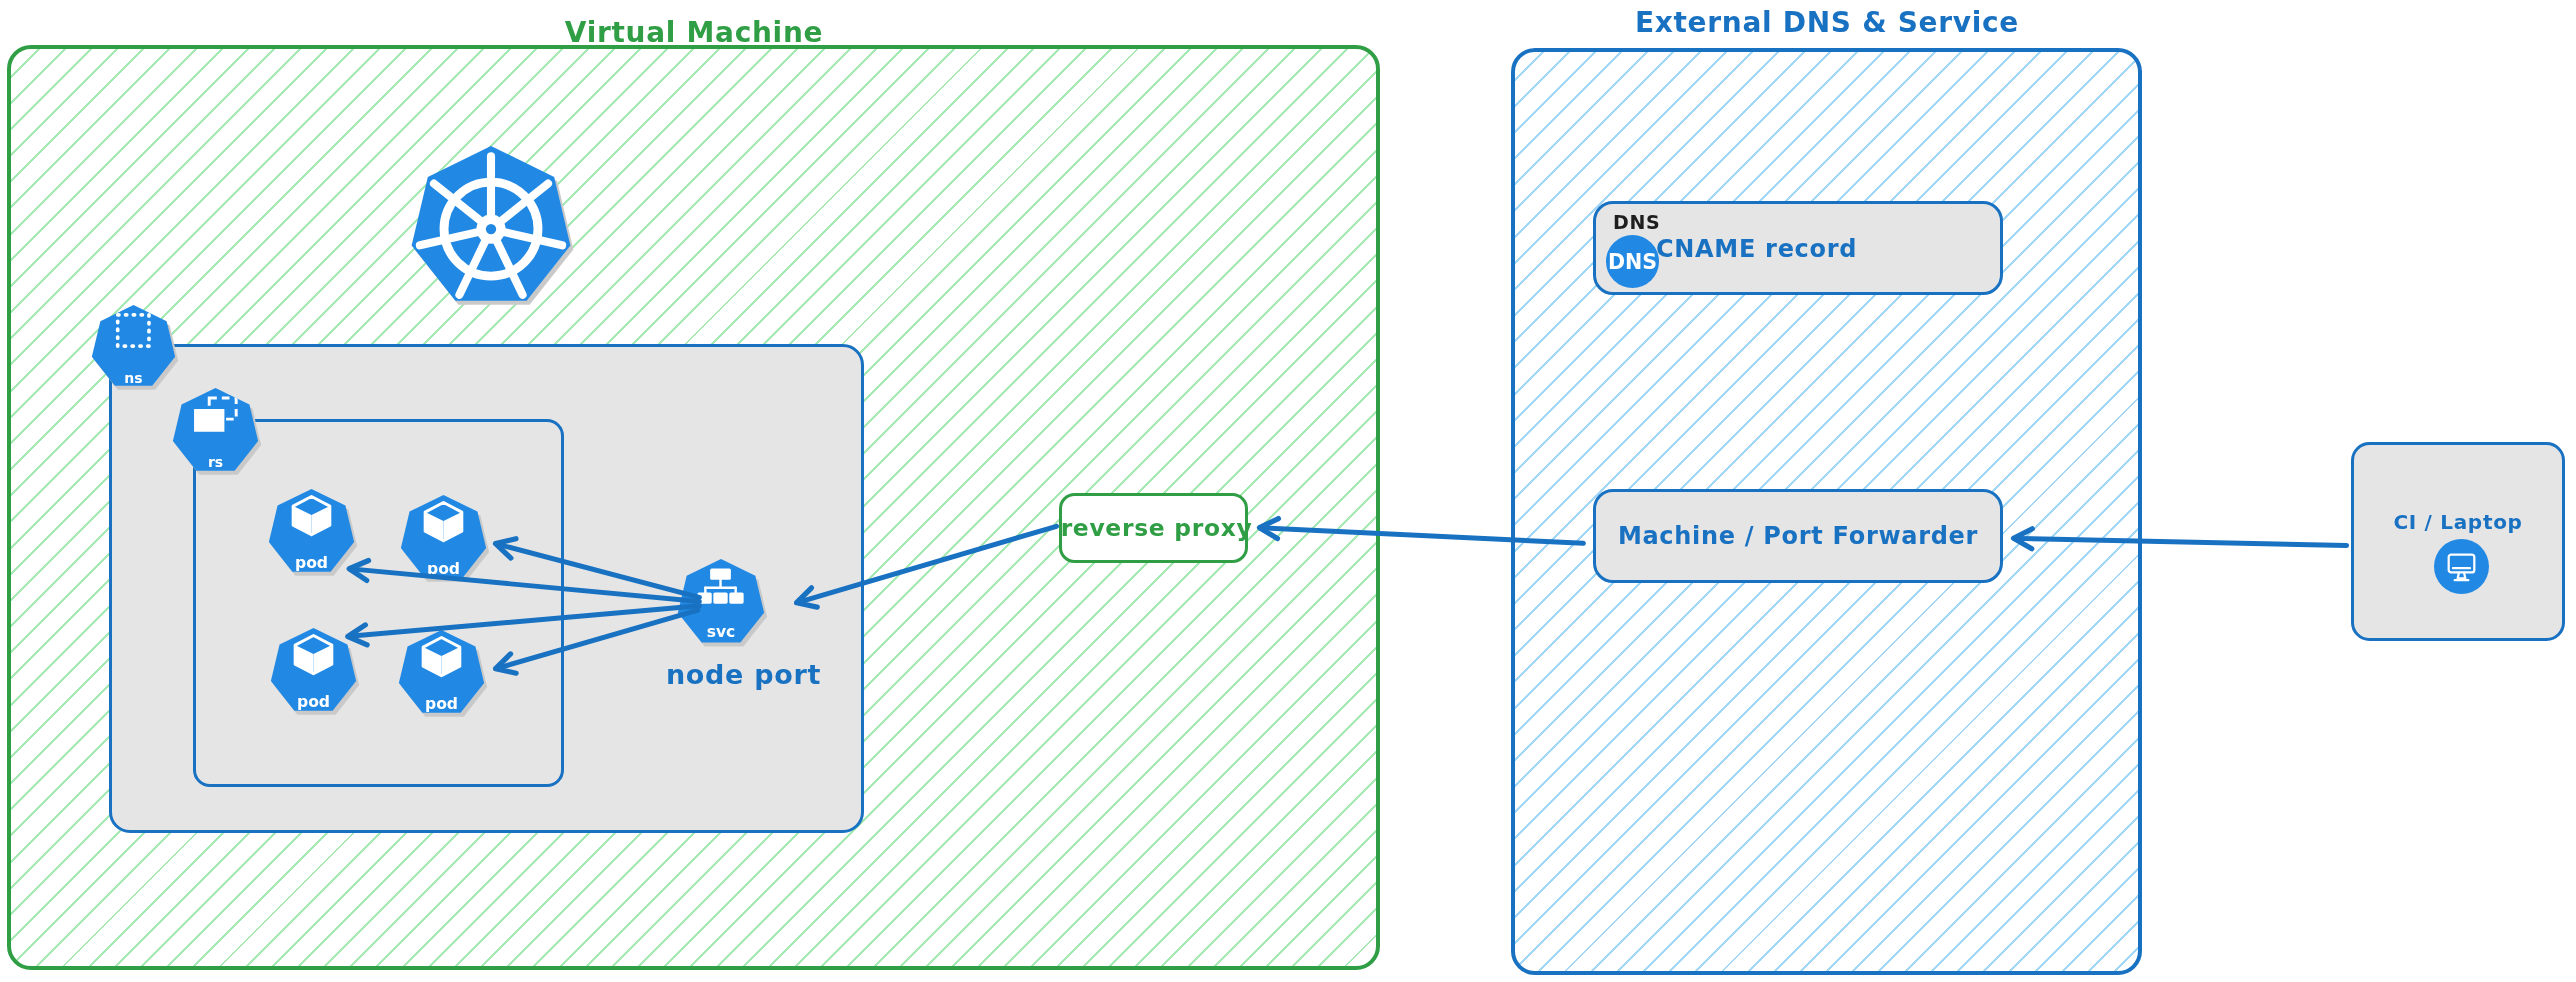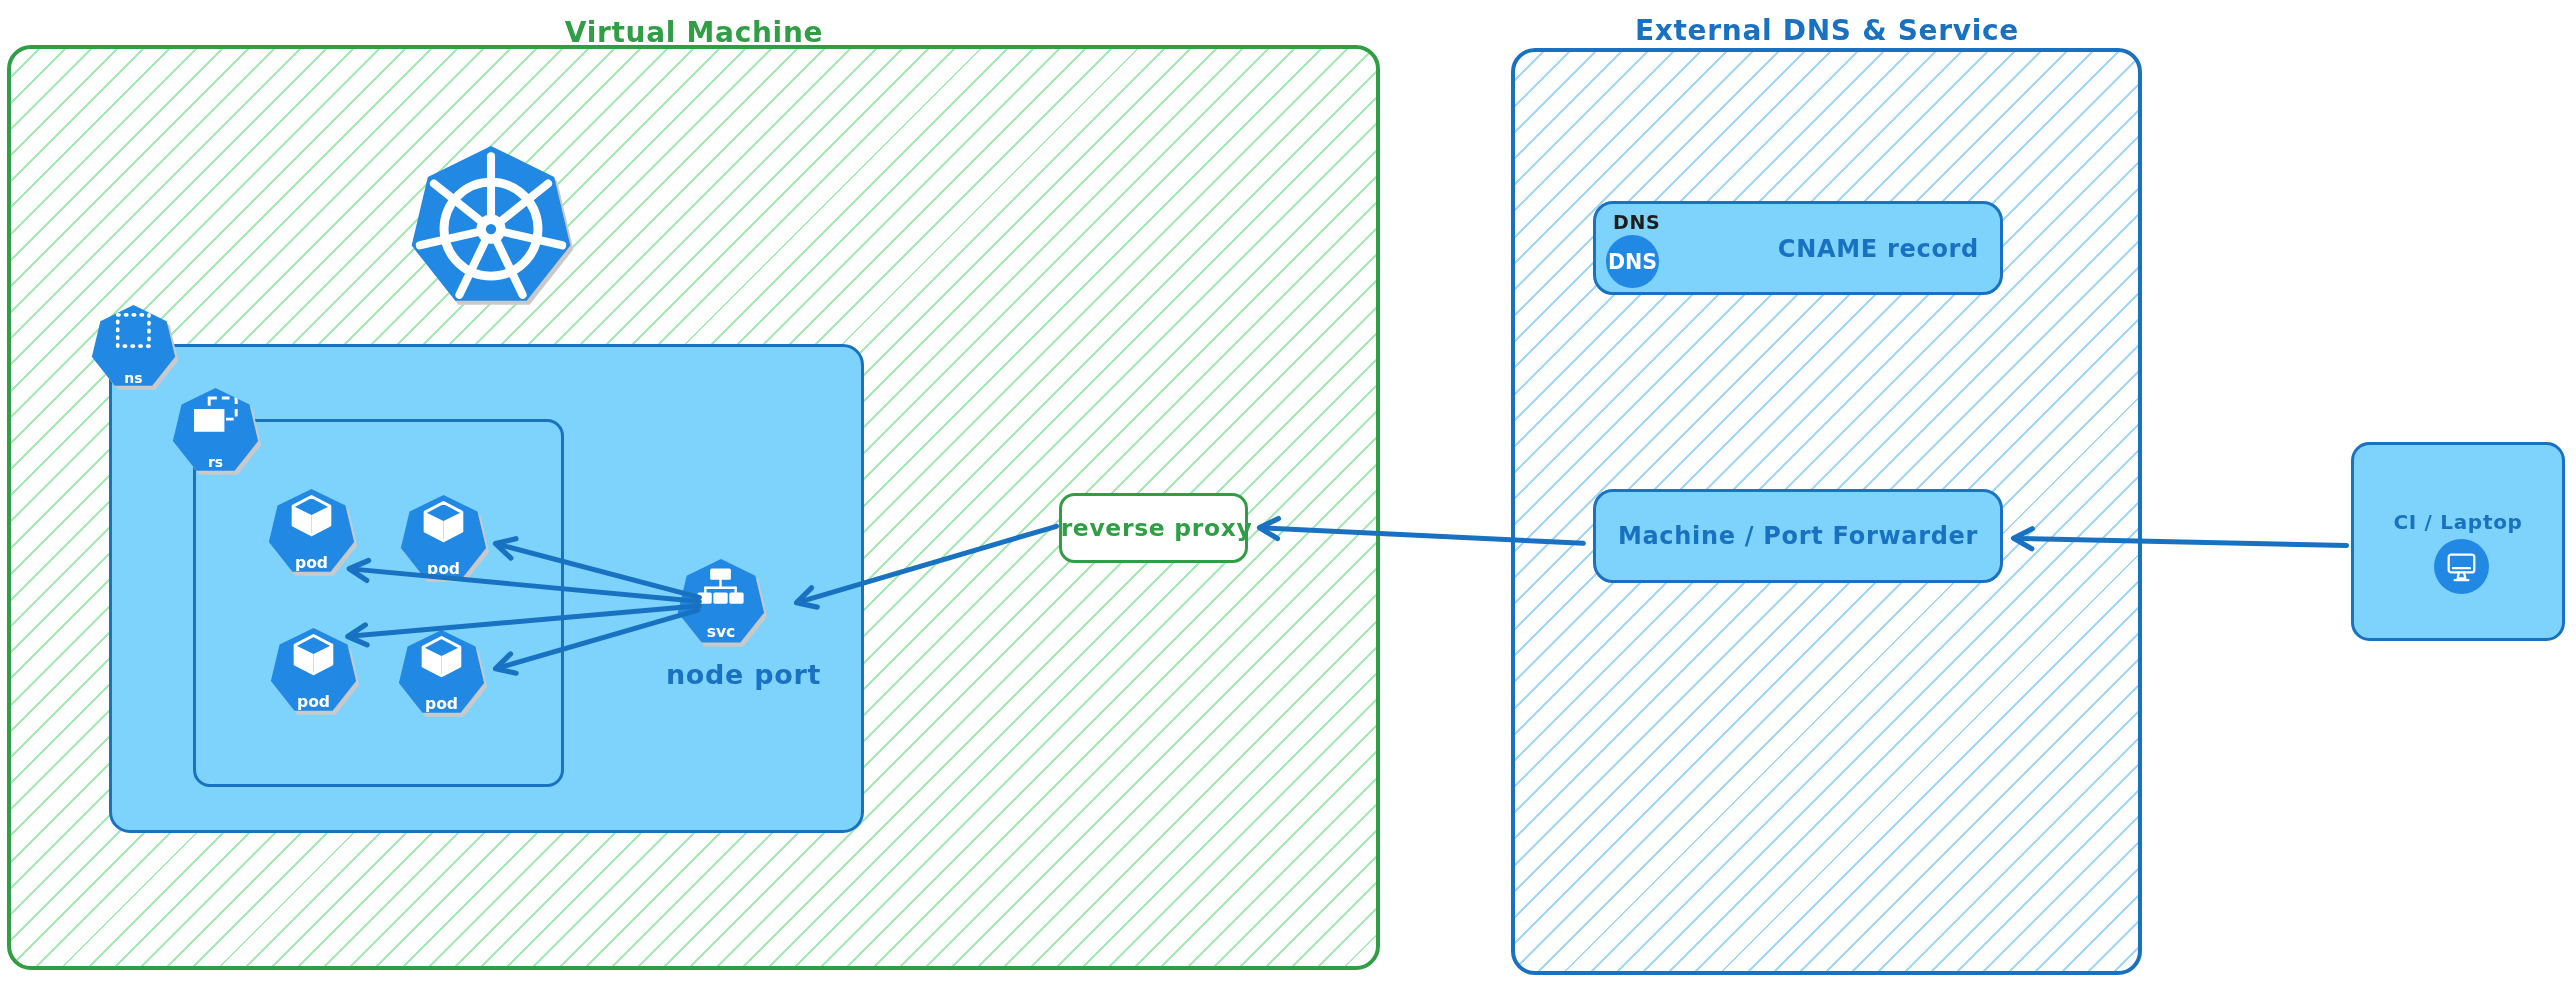--- a/index.html
+++ b/index.html
@@ -14,32 +14,32 @@
   #canvas{
     position:relative;width:2576px;height:983px;background:#fff;overflow:hidden;
     font-family:"DejaVu Sans", "Liberation Sans", sans-serif;
   }
   
   .group-title{
     position:absolute;text-align:center;font-size:28px;font-weight:bold;
     letter-spacing:0.7px;
   }
   .vm-title{color:var(--green-stroke);}
-  .ext-title{color:var(--blue-stroke);margin-top:8px;}
+  .ext-title{color:var(--blue-stroke);}
   .hatch-box{position:absolute;border-radius:24px;}
   .vm-box{
     border:4.3px solid var(--green-stroke);
     background:repeating-linear-gradient(135deg, var(--green-hatch) 0 2.1px, rgba(0,0,0,0) 2.1px 18.5px);
   }
   .ext-box{
     border:4.3px solid var(--blue-stroke);
     background:repeating-linear-gradient(135deg, var(--blue-hatch) 0 2.1px, rgba(0,0,0,0) 2.1px 18.5px);
   }
   .white-card{
-    position:absolute;background:#7dd3fc;border:3.6px solid var(--blue-stroke);border-radius:20px;
+    position:absolute;background:#e5e5e5;border:3.6px solid var(--blue-stroke);border-radius:20px;
     box-sizing:border-box;
   }
   .green-card{
     position:absolute;background:#fff;border:3.6px solid var(--green-stroke);border-radius:15.6px;
     box-sizing:border-box;display:flex;align-items:center;justify-content:center;padding-left:6px;
   }
   .card-label-blue{
     color:var(--blue-stroke);font-size:24px;font-weight:bold;letter-spacing:0.7px;white-space:nowrap;
   }
   .card-label-green{
@@ -188,21 +188,21 @@
 
   <div class="group-title ext-title" style="left:1511px;top:5.7px;width:632px;">External DNS &amp; Service</div>
 
   <div class="hatch-box ext-box" style="left:1511px;top:48px;width:623px;height:919px;"></div>
 
   <div class="white-card" style="left:1593px;top:201px;width:410px;height:94px;">
     <span class="dns-tag" style="left:17px;top:7px;">DNS</span>
     <div class="badge-circle" style="left:10px;top:31px;width:53px;height:53px;font-size:20.6px;">
       <span>DNS</span>
     </div>
-    <div style="position:absolute;left:78px;top:31px;width:305px;text-align:right;" class="card-label-blue">CNAME record</div>
+    <div style="position:absolute;left:60px;top:31px;width:305px;text-align:left;" class="card-label-blue">CNAME record</div>
   </div>
 
   <div class="white-card" style="left:1593px;top:489px;width:410px;height:94px;display:flex;align-items:center;justify-content:center;">
     <span class="card-label-blue">Machine / Port Forwarder</span>
   </div>
 
   <div class="white-card" style="left:2351px;top:442px;width:214px;height:199px;border-radius:18.5px;">
     <div style="position:absolute;left:0;top:65px;width:100%;text-align:center;font-size:20px;" class="card-label-blue">CI / Laptop</div>
     <div class="badge-circle" style="left:80px;top:94px;width:55px;height:55px;">
       <svg width="41" height="41" viewBox="0 0 48 48">

